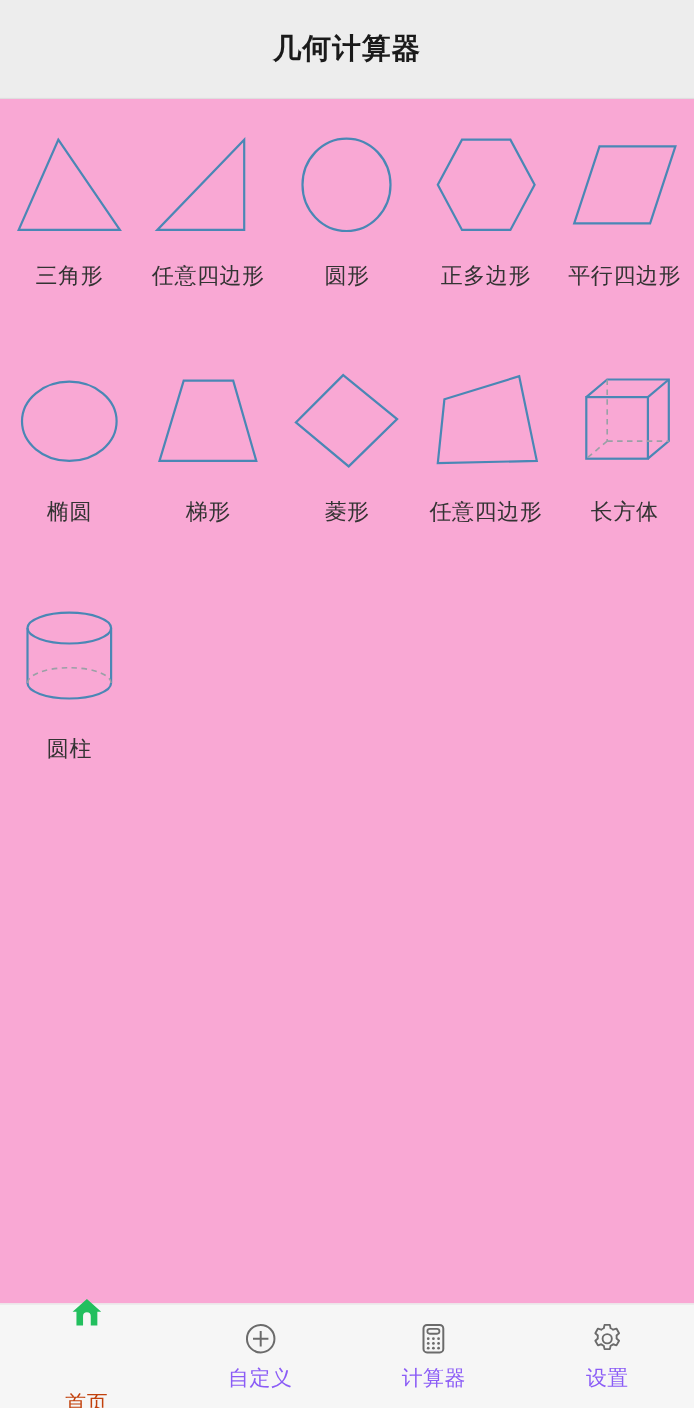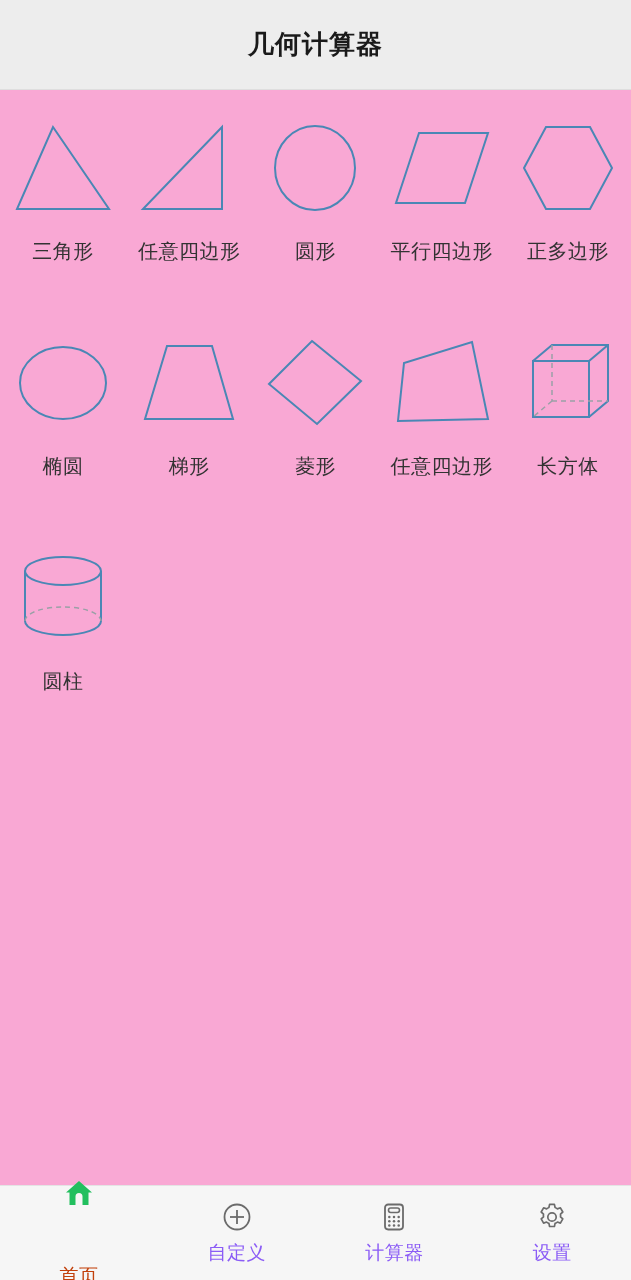--- a/index.html
+++ b/index.html
@@ -141,33 +141,33 @@
         <svg width="110" height="95" viewBox="0 0 110 95">
           <ellipse cx="55" cy="47" rx="40" ry="42" fill="none" stroke="#4a87b5" stroke-width="2"></ellipse>
         </svg>
       </div>
       <div class="cell-label">圆形</div>
     </div>
 
     <div class="cell">
       <div class="shape-box">
         <svg width="110" height="95" viewBox="0 0 110 95">
+          <polygon points="33,6 77,6 99,47 77,88 33,88 11,47" fill="none" stroke="#4a87b5" stroke-width="2"></polygon>
+        </svg>
+      </div>
+      <div class="cell-label">正多边形</div>
+    </div>
+
+    <div class="cell">
+      <div class="shape-box">
+        <svg width="110" height="95" viewBox="0 0 110 95">
           <polygon points="32,12 101,12 78,82 9,82" fill="none" stroke="#4a87b5" stroke-width="2"></polygon>
         </svg>
       </div>
       <div class="cell-label">平行四边形</div>
-    </div>
-
-    <div class="cell">
-      <div class="shape-box">
-        <svg width="110" height="95" viewBox="0 0 110 95">
-          <polygon points="33,6 77,6 99,47 77,88 33,88 11,47" fill="none" stroke="#4a87b5" stroke-width="2"></polygon>
-        </svg>
-      </div>
-      <div class="cell-label">正多边形</div>
     </div>
 
     <div class="cell">
       <div class="shape-box">
         <svg width="110" height="95" viewBox="0 0 110 95">
           <ellipse cx="55" cy="47" rx="43" ry="36" fill="none" stroke="#4a87b5" stroke-width="2"></ellipse>
         </svg>
       </div>
       <div class="cell-label">椭圆</div>
     </div>

